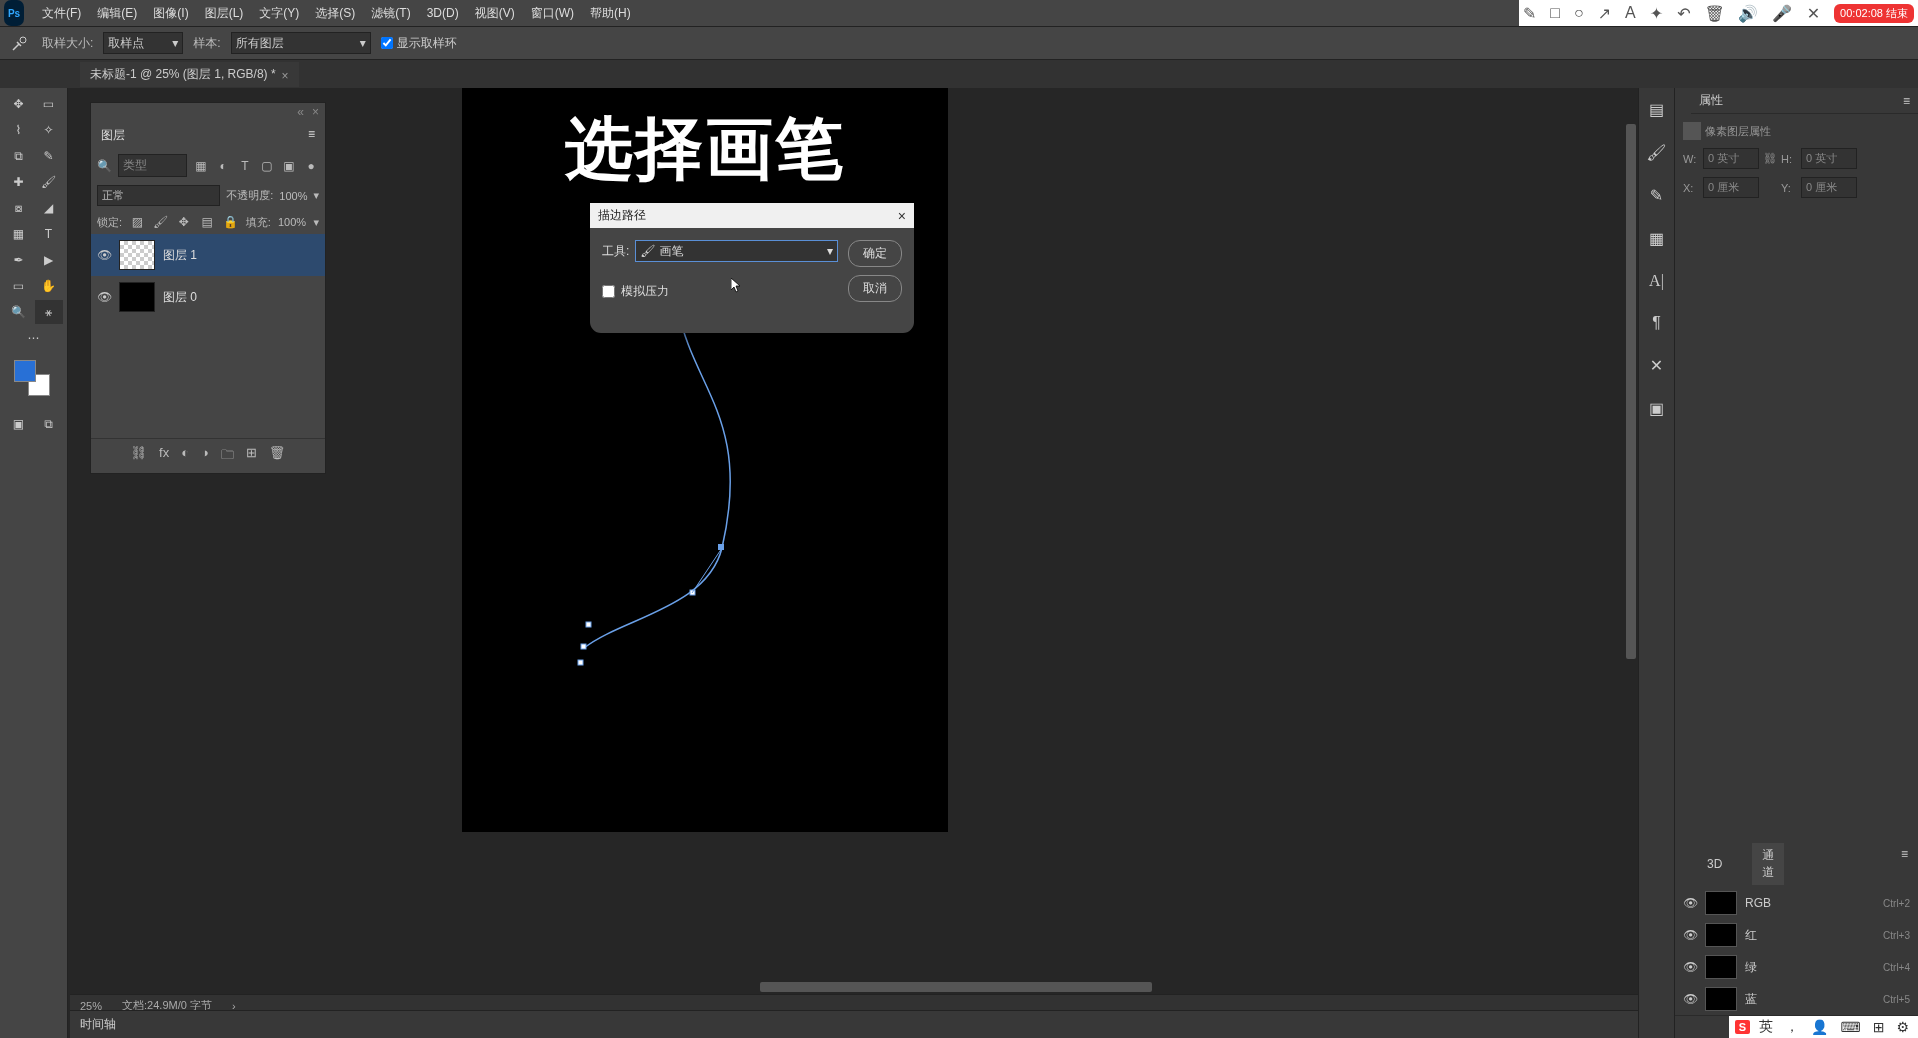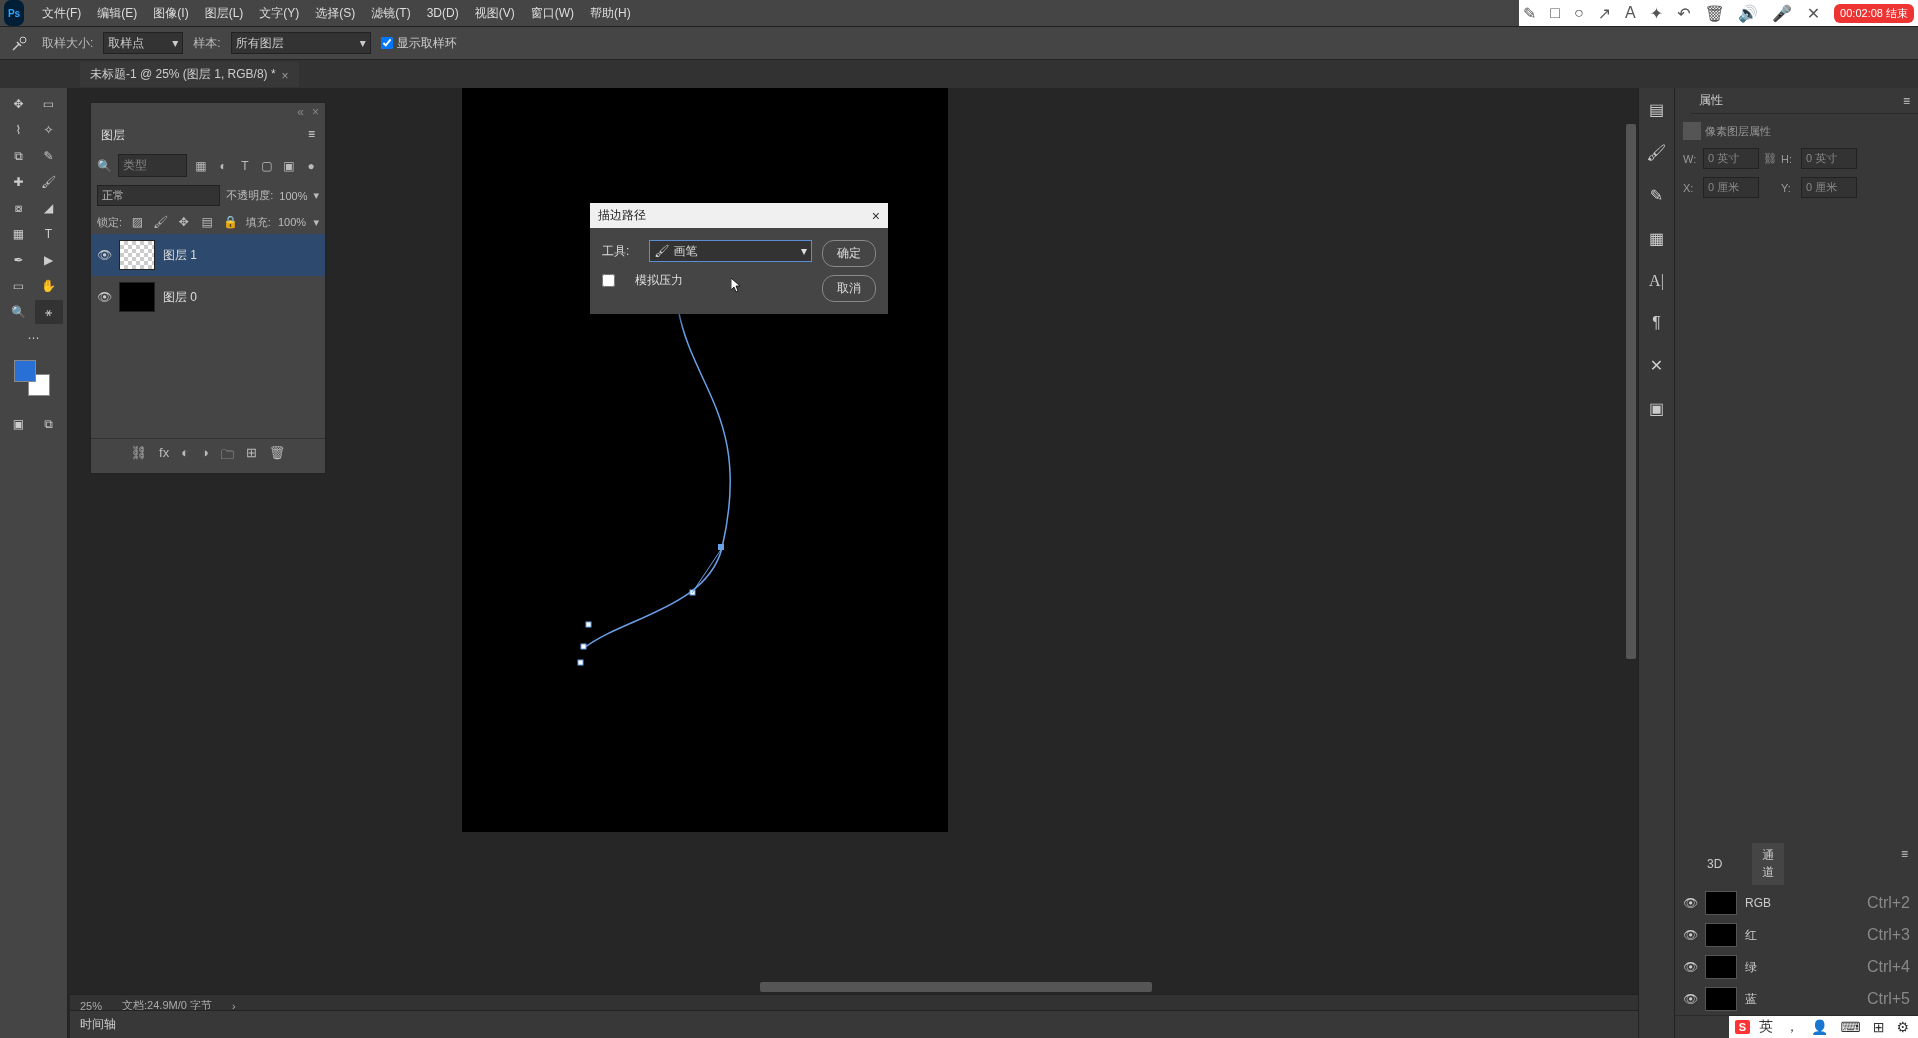--- a/index.html
+++ b/index.html
@@ -38,42 +38,42 @@
 .prop-panel { padding: 8px; }
 .prop-row { display: flex; align-items: center; gap: 4px; margin-bottom: 8px; font-size: 11px; color: #999; }
 .prop-row .lbl { width: 16px; }
 .prop-row .fld { background: #333; border: 1px solid #222; padding: 2px 4px; width: 56px; color: #888; }
 .prop-icon { width: 18px; height: 18px; background: #555; display: inline-block; }
 .channels-panel { margin-top: auto; }
 .channel-row { display: flex; align-items: center; padding: 4px 8px; gap: 8px; cursor: pointer; }
 .channel-row .eye { width: 14px; color: #ccc; }
 .channel-row .thumb { width: 32px; height: 24px; background: #000; border: 1px solid #555; }
 .channel-row .name { flex: 1; color: #ccc; font-size: 12px; }
-.channel-row .shortcut { color: #888; font-size: 16px; }
+.channel-row .shortcut { color: #888; font-size: 10px; }
 .layers-panel { position: absolute; left: 90px; top: 102px; width: 236px; background: #454545; border: 1px solid #222; }
 .layers-panel .ptitle { padding: 6px 10px; color: #ddd; font-size: 12px; display: flex; justify-content: space-between; }
 .layers-panel .lrow { display: flex; align-items: center; padding: 4px 6px; gap: 6px; }
 .layers-panel .ctrl-row { display: flex; align-items: center; padding: 4px 6px; gap: 6px; font-size: 11px; color: #bbb; justify-content: space-between; }
 .layers-panel .search { background: #333; border: 1px solid #222; padding: 2px 4px; flex: 1; color: #888; }
 .layers-panel .micon { width: 16px; height: 16px; color: #bbb; display: flex; align-items: center; justify-content: center; font-size: 12px; }
 .layers-panel .dropdown-s { background: #333; border: 1px solid #222; padding: 2px 4px; color: #bbb; flex: 1; }
 .layer-item { display: flex; align-items: center; padding: 6px; gap: 8px; }
 .layer-item.sel { background: #2d4a6e; }
 .layer-item .eye { width: 14px; }
 .layer-item .lthumb { width: 36px; height: 30px; background: #888; border: 1px solid #222; background-image: linear-gradient(45deg,#ccc 25%,transparent 25%),linear-gradient(-45deg,#ccc 25%,transparent 25%),linear-gradient(45deg,transparent 75%,#ccc 75%),linear-gradient(-45deg,transparent 75%,#ccc 75%); background-size: 8px 8px; background-position: 0 0,0 4px,4px -4px,-4px 0; background-color: #fff; }
 .layer-item .lthumb.black { background: #000; }
 .layer-item .lname { color: #ddd; font-size: 12px; }
 .layers-bottom { display: flex; justify-content: center; gap: 12px; padding: 6px; border-top: 1px solid #333; }
 .layers-bottom .bicon { color: #bbb; font-size: 13px; cursor: pointer; }
-.dialog { position: absolute; left: 590px; top: 203px; width: 298px; background: #454545; box-shadow: 0 4px 20px rgba(0,0,0,0.6); }
+.dialog { position: absolute; left: 590px; top: 203px; width: 324px; background: #454545; box-shadow: 0 4px 20px rgba(0,0,0,0.6); border-radius: 11px; }
 .dialog-title { background: #f0f0f0; color: #222; padding: 4px 8px; display: flex; justify-content: space-between; align-items: center; font-size: 12px; }
 .dialog-title .close { cursor: pointer; font-size: 14px; color: #333; }
 .dialog-body { padding: 12px; display: flex; gap: 10px; }
 .dialog-left { flex: 1; }
-.dlg-row { display: flex; align-items: center; gap: 20px; margin-bottom: 10px; font-size: 12px; color: #ddd; }
+.dlg-row { display: flex; align-items: center; gap: 6px; margin-bottom: 21px; font-size: 12px; color: #ddd; }
 .dlg-select { background: #333; border: 1px solid #5a8fd6; padding: 2px 4px; color: #ddd; flex: 1; display: flex; align-items: center; gap: 4px; height: 22px; }
 .dlg-btns { display: flex; flex-direction: column; gap: 8px; }
 .dlg-btn { background: #454545; border: 1px solid #888; border-radius: 12px; padding: 4px 14px; color: #ddd; cursor: pointer; font-size: 12px; }
 .status-bar { position: absolute; bottom: 22px; left: 70px; right: 280px; height: 22px; background: #323232; display: flex; align-items: center; padding: 0 10px; gap: 20px; color: #aaa; font-size: 11px; border-top: 1px solid #222; }
 .timeline-bar { position: absolute; bottom: 0; left: 70px; right: 280px; height: 28px; background: #383838; display: flex; align-items: center; padding: 0 10px; color: #ccc; font-size: 12px; border-top: 1px solid #222; }
 .hscroll { position: absolute; bottom: 44px; left: 70px; right: 280px; height: 14px; background: #262626; }
 .hscroll-thumb { position: absolute; left: 44%; width: 25%; height: 10px; top: 2px; background: #555; border-radius: 2px; }
 .vscroll { position: absolute; top: 88px; right: 280px; width: 14px; bottom: 58px; background: #262626; }
 .vscroll-thumb { position: absolute; top: 4%; height: 60%; width: 10px; left: 2px; background: #555; border-radius: 2px; }
 .ime-bar { position: absolute; bottom: 0; right: 0; height: 22px; display: flex; align-items: center; background: #fff; color: #333; gap: 6px; padding: 0 6px; font-size: 11px; }
@@ -193,20 +193,21 @@
       <div class="color-fg"></div>
     </div>
     <div class="tool-row" style="margin-top:8px">
         <div class="tool">▣</div>
         <div class="tool">⧉</div>
       </div>
   </div>
 
   <div class="canvas-area">
     <div class="canvas">
+      <div class="big-text">选择画笔</div>
       <svg width="486" height="744">
         <path d="M 216 220 C 230 300, 290 330, 260 460 C 245 520, 160 530, 122 560" stroke="#6aa0e8" stroke-width="1.5" fill="none"></path>
         <rect x="256" y="456" width="6" height="6" fill="#6aa0e8"></rect>
         <rect x="228" y="502" width="5" height="5" fill="#fff" stroke="#6aa0e8"></rect>
         <rect x="124" y="534" width="5" height="5" fill="#fff" stroke="#6aa0e8"></rect>
         <rect x="119" y="556" width="5" height="5" fill="#fff" stroke="#6aa0e8"></rect>
         <rect x="116" y="572" width="5" height="5" fill="#fff" stroke="#6aa0e8"></rect>
         <line x1="260" y1="460" x2="230" y2="505" stroke="#6aa0e8" stroke-width="1"></line>
       </svg>
     </div>

